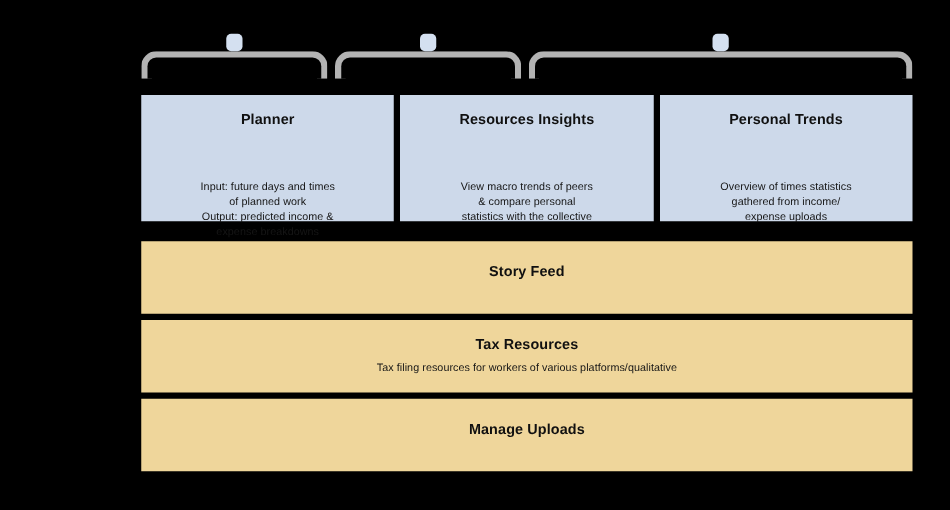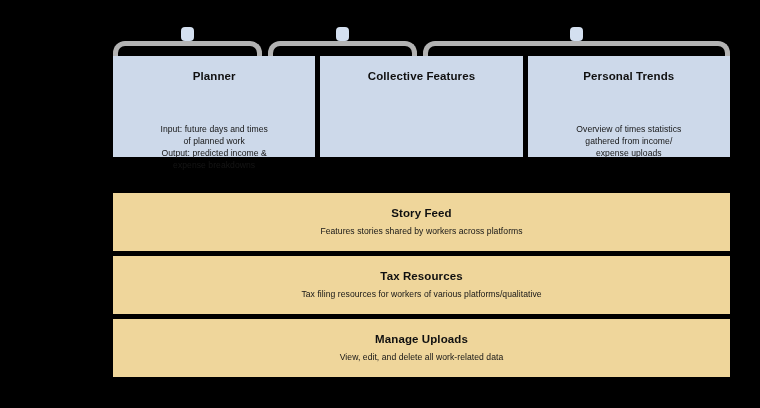--- a/index.html
+++ b/index.html
@@ -24,21 +24,21 @@
   .node{
     position:absolute;
     width:13px;height:14px;
     background:#d4e0f0;
     border-radius:4px;
   }
 
   
   .cards{
     position:absolute;
-    left:113px;top:56px;
+    left:113px;top:76px;
     width:617px;height:101px;
     display:flex;
     gap:5px;
   }
   .card{
     flex:1 1 0;
     background:#cdd9ea;
     display:flex;
     flex-direction:column;
     align-items:center;
@@ -117,44 +117,45 @@
     <div class="card">
       <div class="card-title">Planner</div>
       <div class="card-desc">Input: future days and times
 of planned work
 Output: predicted income &amp;
 expense breakdowns</div>
     </div>
 
 
     <div class="card">
-      <div class="card-title">Collective Features</div>
+      <div class="card-title">Resources Insights</div>
+      <div class="card-desc">View macro trends of peers
+&amp; compare personal
+statistics with the collective</div>
     </div>
 
     <div class="card">
       <div class="card-title">Personal Trends</div>
       <div class="card-desc">Overview of times statistics
 gathered from income/
 expense uploads</div>
     </div>
 
   </div>
 
   <div class="bars">
 
     <div class="bar">
       <div class="bar-title">Story Feed</div>
-      <div class="bar-desc">Features stories shared by workers across platforms</div>
     </div>
 
     <div class="bar">
       <div class="bar-title">Tax Resources</div>
       <div class="bar-desc">Tax filing resources for workers of various platforms/qualitative</div>
     </div>
 
     <div class="bar">
       <div class="bar-title">Manage Uploads</div>
-      <div class="bar-desc">View, edit, and delete all work-related data</div>
     </div>
 
   </div>
 
 </div>
 
 </body></html>

